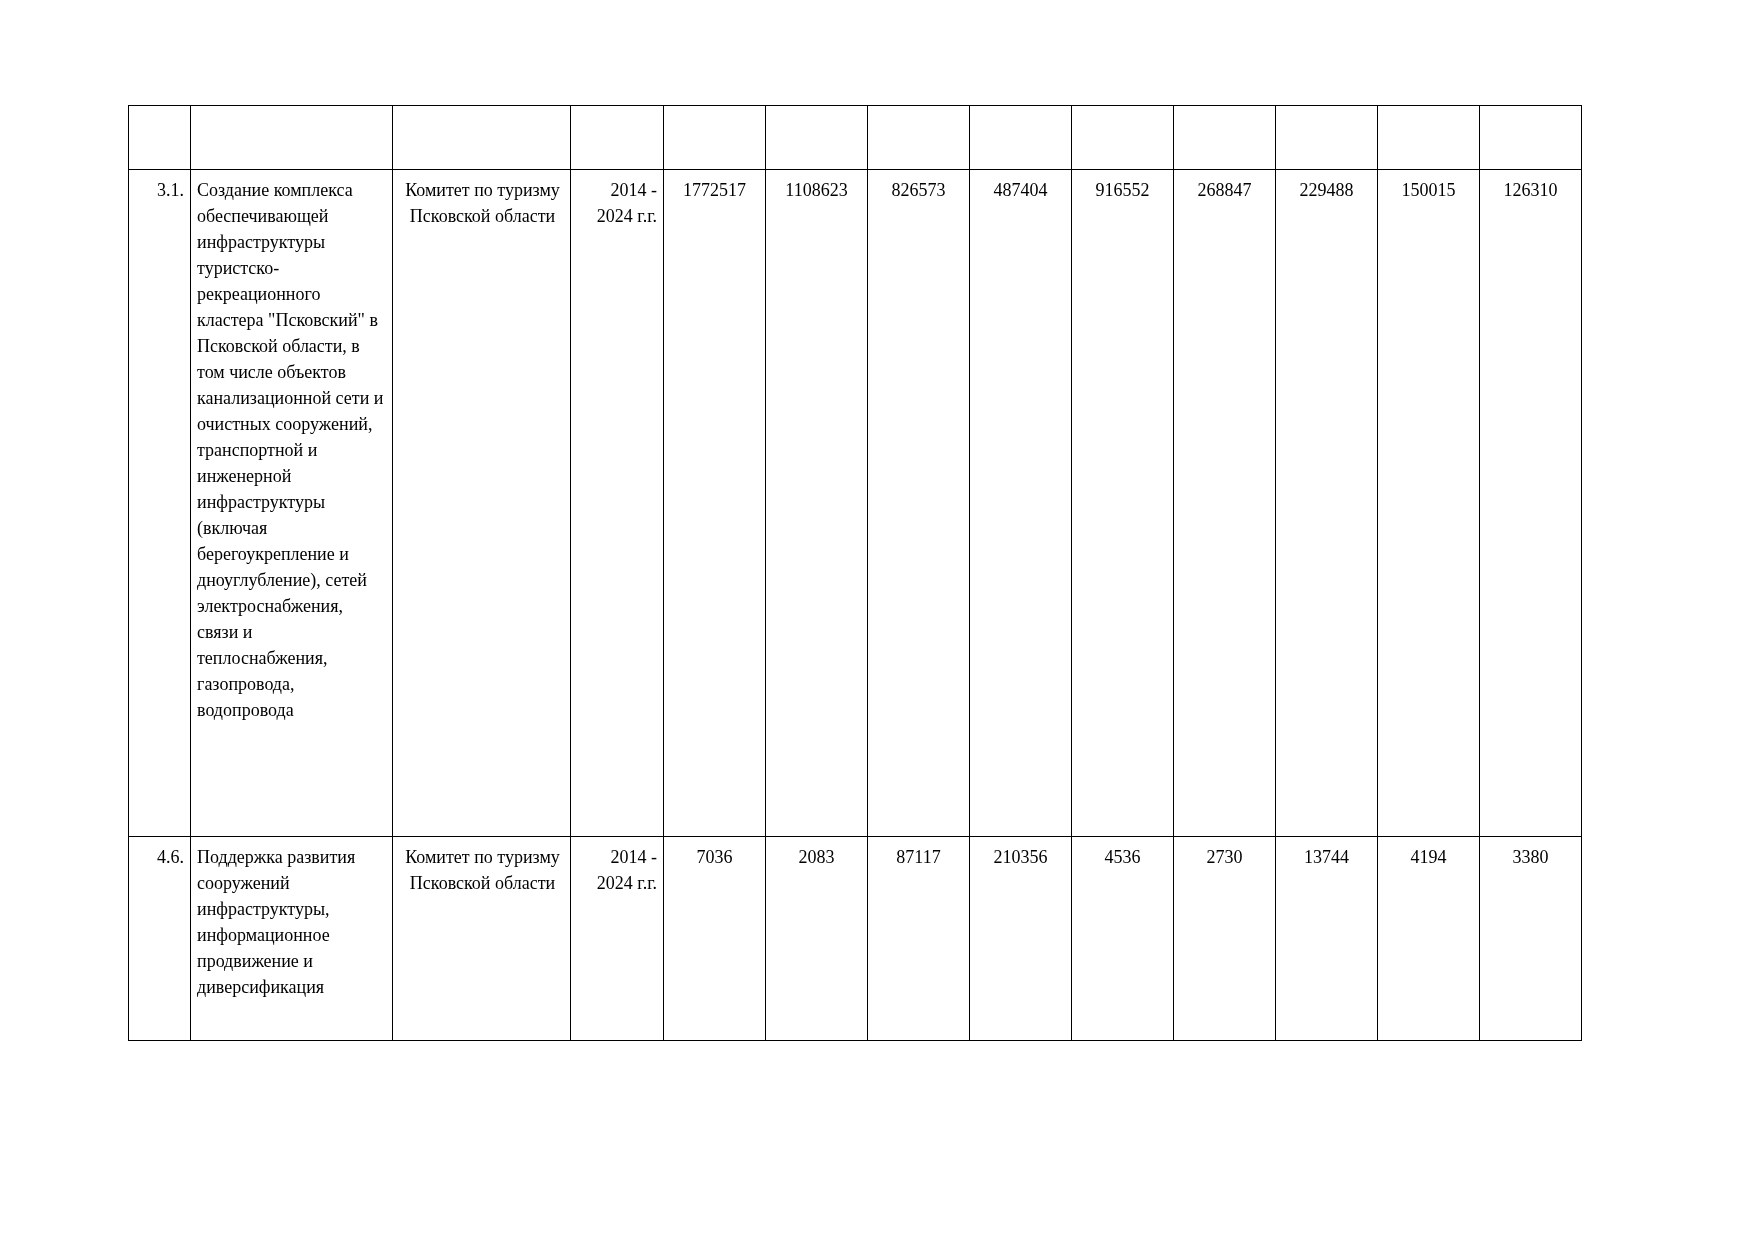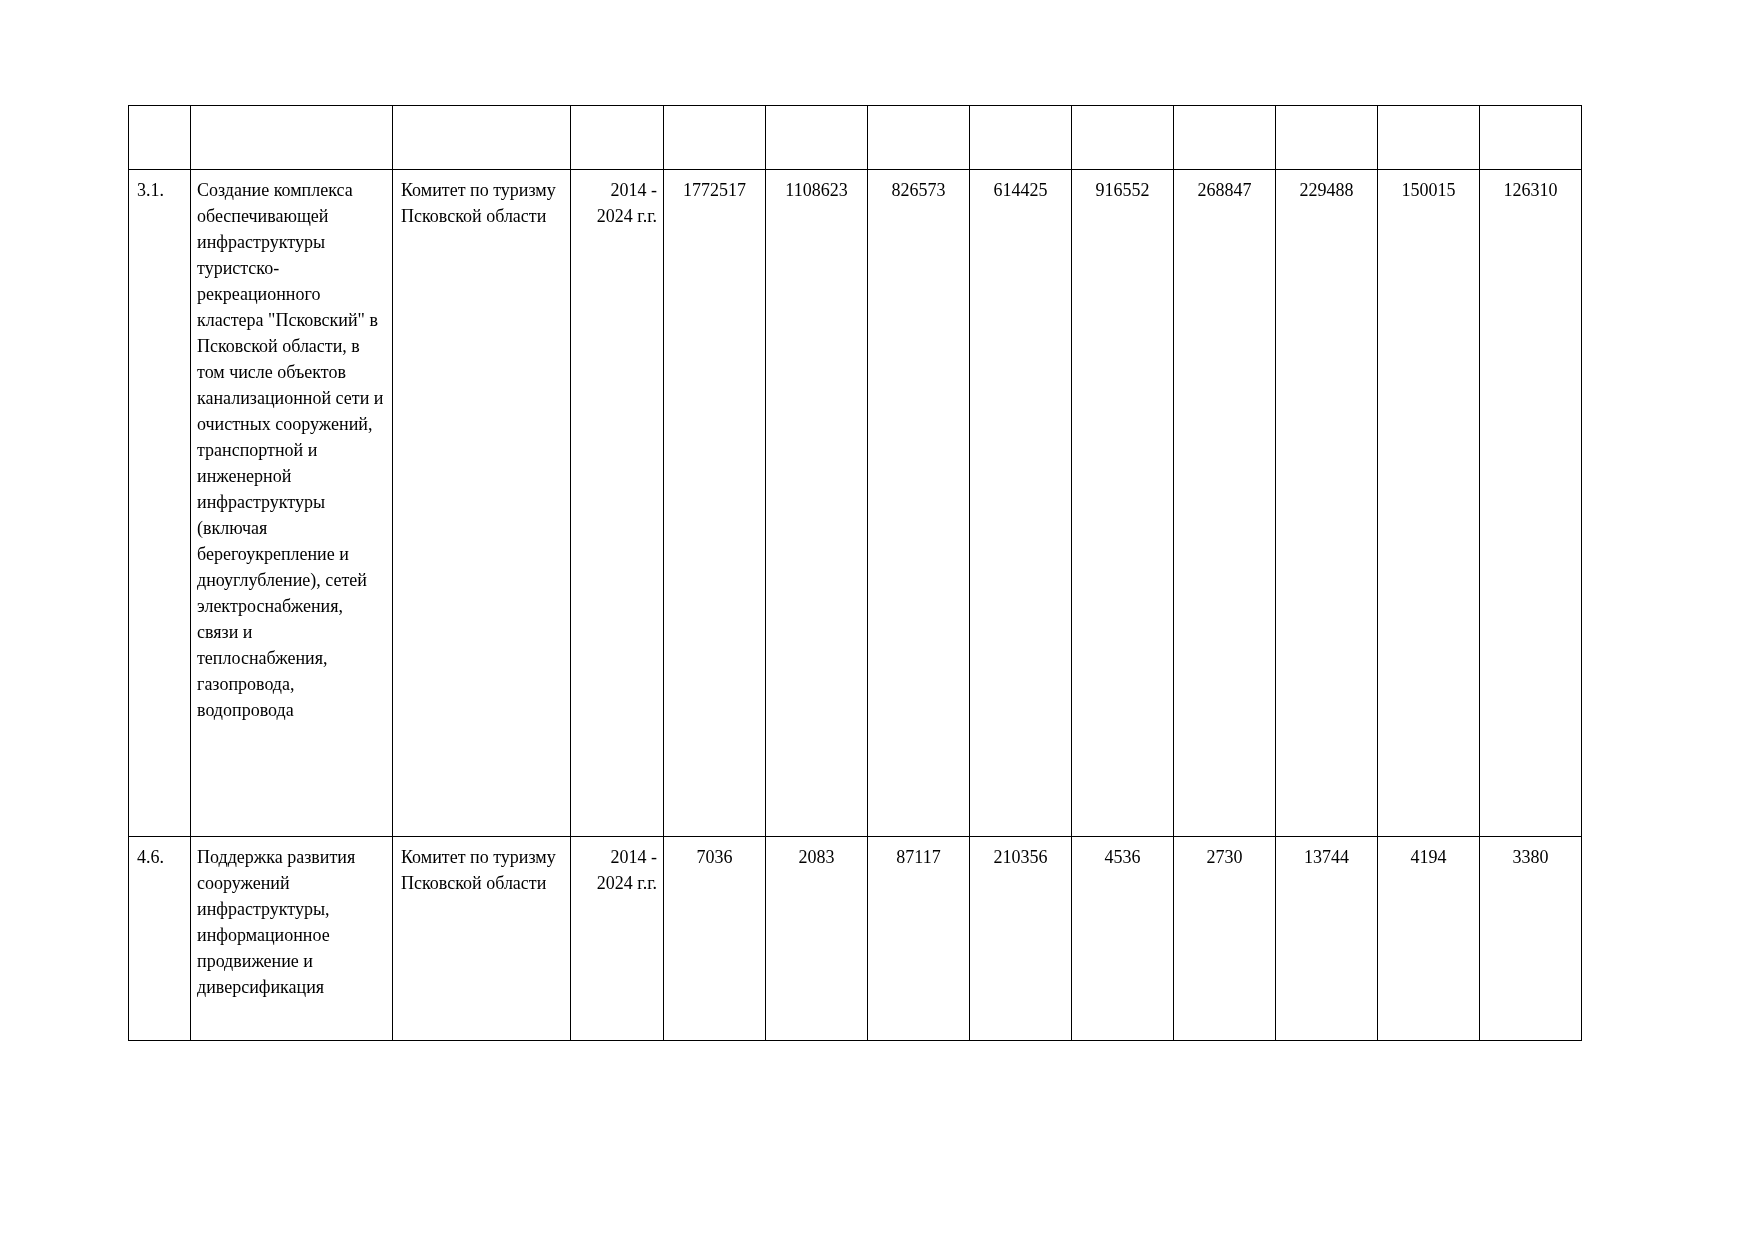--- a/index.html
+++ b/index.html
@@ -30,23 +30,23 @@
     padding: 7px 6px;
     overflow: hidden;
     background: #ffffff;
     word-wrap: break-word;
     overflow-wrap: break-word;
   }
   tr.header-row { height: 64px; }
   tr.item-row-1 { height: 667px; }
   tr.item-row-2 { height: 204px; }
 
-  td.num   { text-align: left; padding-left: 8px; }
+  td.num   { text-align: right; padding-left: 8px; }
   td.desc  { text-align: left; }
-  td.exec  { text-align: left; padding-left: 8px; }
+  td.exec  { text-align: center; padding-left: 8px; }
   td.years { text-align: right; }
   td.val   { text-align: center; padding-left: 2px; padding-right: 2px; font-family: Liberation Serif, serif; }
 </style>
 </head>
 <body>
 
 <table class="doc-table">
   <colgroup>
     <col style="width:62px">
     <col style="width:202px">
@@ -81,21 +81,21 @@
   </tr>
 
   <tr class="item-row-1">
     <td class="num">3.1.</td>
     <td class="desc">Создание комплекса обеспечивающей инфраструктуры туристско-рекреационного кластера "Псковский" в Псковской области, в том числе объектов канализационной сети и очистных сооружений, транспортной и инженерной инфраструктуры (включая берегоукрепление и дноуглубление), сетей электроснабжения, связи и теплоснабжения, газопровода, водопровода</td>
     <td class="exec">Комитет по туризму Псковской области</td>
     <td class="years">2014 - 2024 г.г.</td>
     <td class="val">1772517</td>
     <td class="val">1108623</td>
     <td class="val">826573</td>
-    <td class="val">614425</td>
+    <td class="val">487404</td>
     <td class="val">916552</td>
     <td class="val">268847</td>
     <td class="val">229488</td>
     <td class="val">150015</td>
     <td class="val">126310</td>
   </tr>
 
   <tr class="item-row-2">
     <td class="num">4.6.</td>
     <td class="desc">Поддержка развития сооружений инфраструктуры, информационное продвижение и диверсификация</td>

